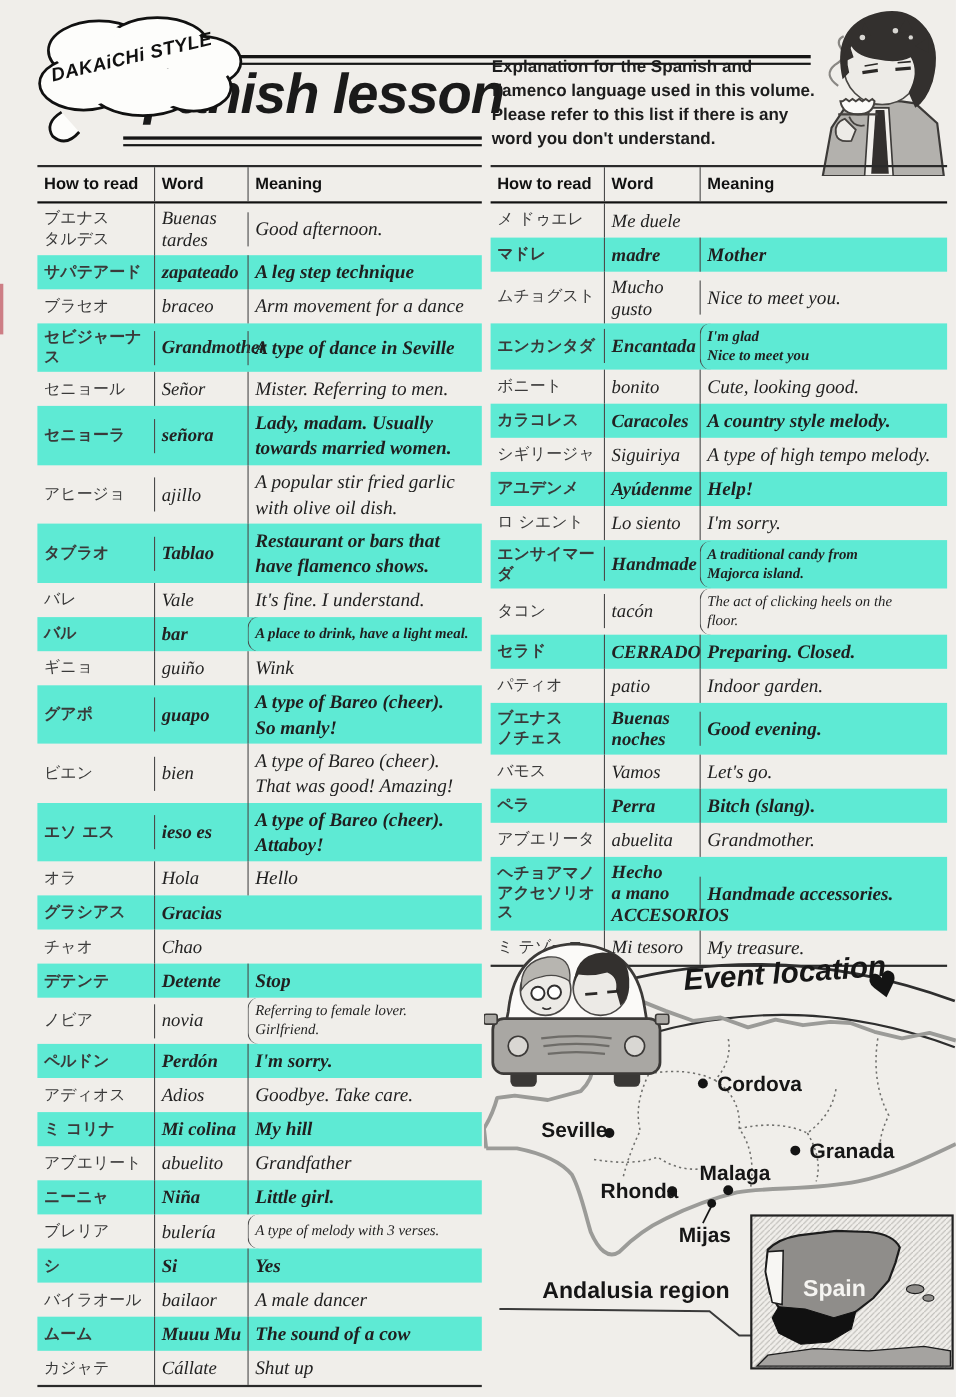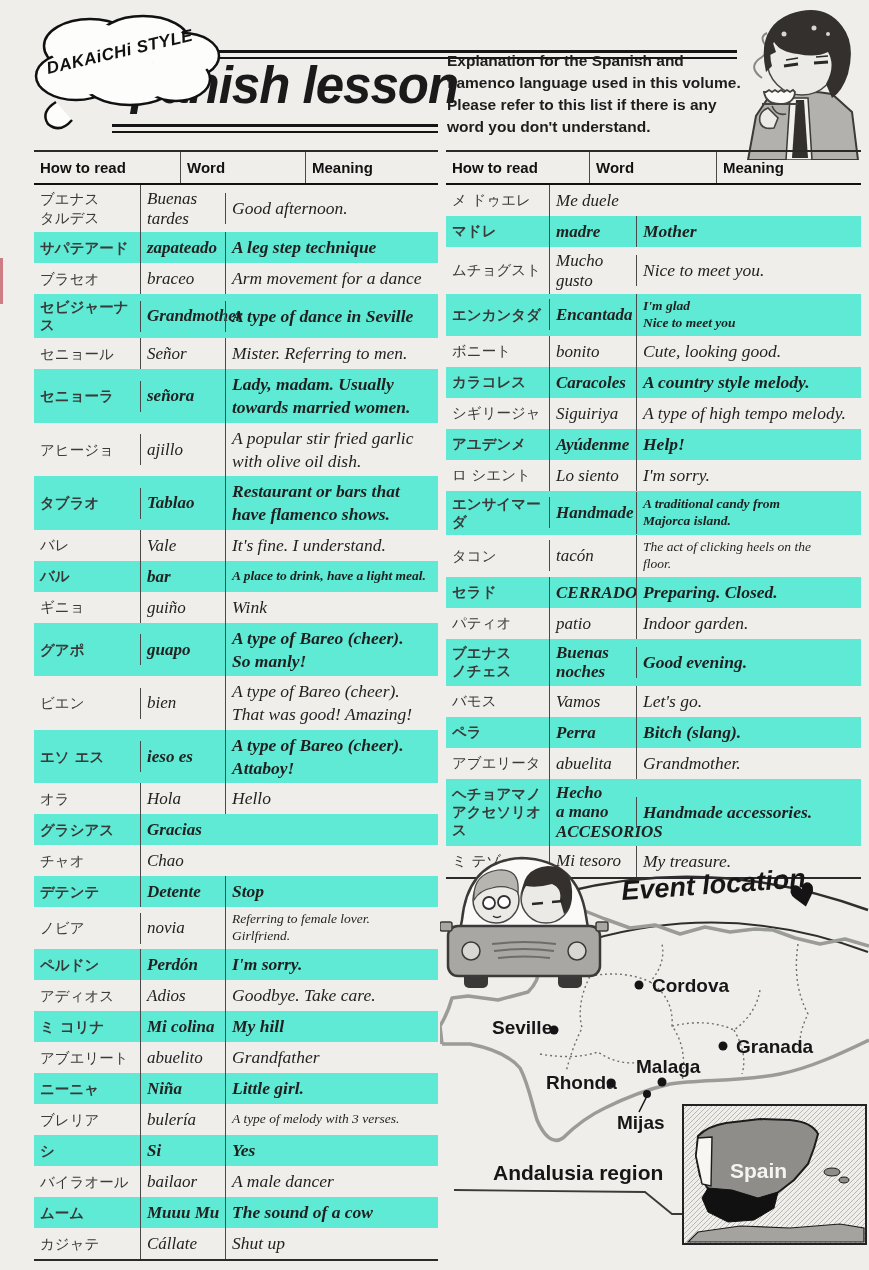--- a/index.html
+++ b/index.html
@@ -16,29 +16,29 @@
   .intro{position:absolute;left:447px;top:50px;width:302px;font-size:15.5px;font-weight:bold;color:#1d1d1d;line-height:1.42;white-space:pre-line;}
   .chibi-svg{position:absolute;left:728px;top:0;}
 
   
   .gloss{position:absolute;top:150px;border-top:2px solid #2a2a2a;border-bottom:2px solid #2a2a2a;}
   .gloss.left{left:34px;width:404px;}
   .gloss.right{left:446px;width:415px;}
   .trow{display:grid;align-items:center;}
   .gloss.left .trow{grid-template-columns:106px 85px 1fr;}
   .gloss.right .trow{grid-template-columns:103px 87px 1fr;}
-  .thead{border-bottom:2.5px solid #111;gap:40px;}
+  .thead{border-bottom:2.5px solid #111;}
   .thead>div{font-size:15px;font-weight:bold;color:#111;padding:4px 0 4px 6px;font-style:normal;font-family:"Liberation Sans",sans-serif;}
   .trow>div{padding:4px 2px 4px 6px;min-height:23px;display:flex;flex-direction:column;justify-content:center;}
   .trow>div:nth-child(2),.trow>div:nth-child(3){border-left:1px solid #4a4a4a;}
   .shade{background:#5eead4;font-weight:bold;}
   .c-read{font-family:"DejaVu Sans",sans-serif;font-size:14.5px;color:#3a3a3a;white-space:pre-line;line-height:1.25;}
   .c-word{font-family:"Liberation Serif",serif;font-style:italic;font-size:17px;color:#222;white-space:pre-line;line-height:1.15;}
   .c-mean{font-family:"Liberation Serif",serif;font-style:italic;font-size:17.5px;color:#1f1f1f;white-space:pre-line;line-height:1.3;}
-  .c-mean.small{font-size:13.5px;line-height:1.25;}
+  .c-mean.small{font-size:13.5px;line-height:1.25;border-radius:10px;}
 
   
   .map-svg{position:absolute;left:440px;top:848px;}
   .scan-mark{position:absolute;left:0;top:258px;width:3px;height:46px;background:#c4616b;opacity:.8;}
 </style>
 </head>
 <body>
 
 <div class="page">
 

